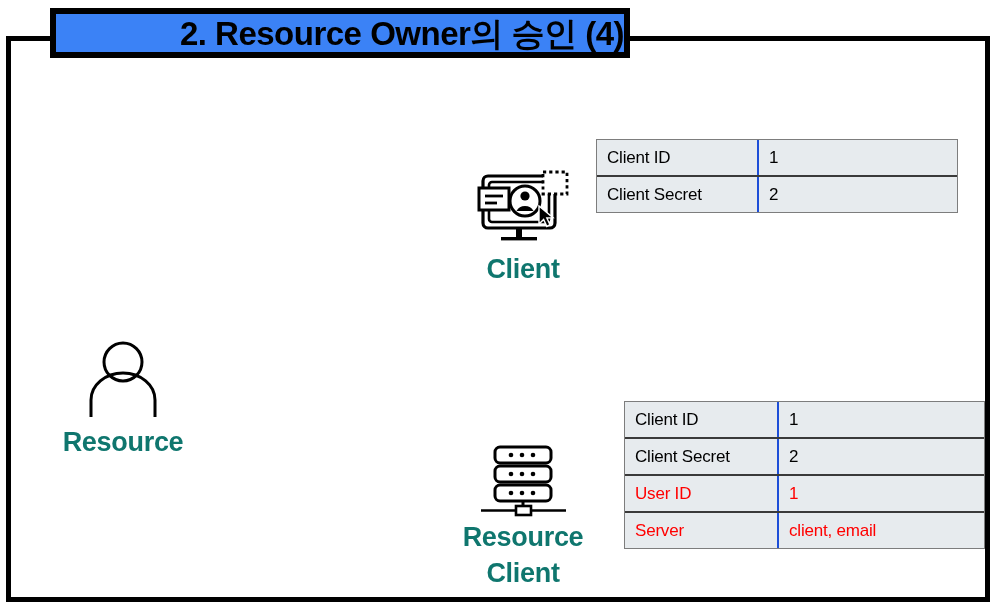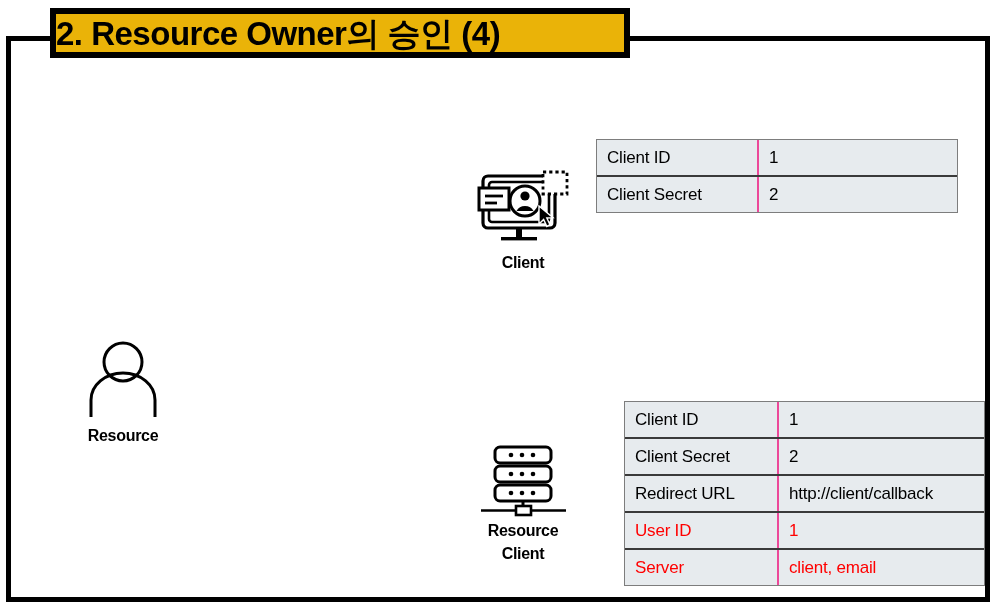--- a/index.html
+++ b/index.html
@@ -29,43 +29,43 @@
   }
 
   
   #title-box {
     position: absolute;
     left: 50px;
     top: 8px;
     width: 580px;
     height: 50px;
     border: 6px solid #000000;
-    background: #eab308;
+    background: #3b82f6;
     box-sizing: border-box;
     display: flex;
     align-items: center;
-    justify-content: flex-start;
+    justify-content: flex-end;
     z-index: 5;
   }
   #title-text {
     font-size: 33px;
     font-weight: bold;
     letter-spacing: -0.5px;
     line-height: 1;
     white-space: nowrap;
     color: #000000;
   }
 
   
   .node-label {
     text-align: center;
-    font-size: 16px;
+    font-size: 27px;
     font-weight: bold;
     line-height: 1.2;
-    color: #000000;
+    color: #0f766e;
     letter-spacing: -0.3px;
   }
 
   
   #resource-owner {
     position: absolute;
     left: 48px;
     top: 340px;
     width: 150px;
   }
@@ -118,21 +118,21 @@
     padding: 0 0 0 10px;
     height: 35px;
     vertical-align: middle;
     border-bottom: 2px solid #3a3a3a;
     white-space: nowrap;
     overflow: hidden;
     letter-spacing: -0.2px;
   }
   .data-table tr:last-child td { border-bottom: none; }
   .data-table td.key-cell {
-    border-right: 2px solid #ec4899;
+    border-right: 2px solid #1d4ed8;
   }
   .data-table td.red { color: #ff0000; }
 
   #client-table { left: 597px; top: 140px; width: 360px; }
   #client-table td.key-cell { width: 150px; }
 
   #server-table { left: 625px; top: 402px; width: 359px; }
   #server-table td.key-cell { width: 142px; }
 </style>
 </head>
@@ -225,24 +225,20 @@
   <tbody>
       <tr>
         <td class="key-cell">Client ID</td>
         <td class="value-cell">1</td>
       </tr>
       <tr>
         <td class="key-cell">Client Secret</td>
         <td class="value-cell">2</td>
       </tr>
       <tr>
-        <td class="key-cell">Redirect URL</td>
-        <td class="value-cell">http://client/callback</td>
-      </tr>
-      <tr>
         <td class="key-cell red">User ID</td>
         <td class="value-cell red">1</td>
       </tr>
       <tr>
         <td class="key-cell red">Server</td>
         <td class="value-cell red">client, email</td>
       </tr>
     </tbody>
 </table>
 

